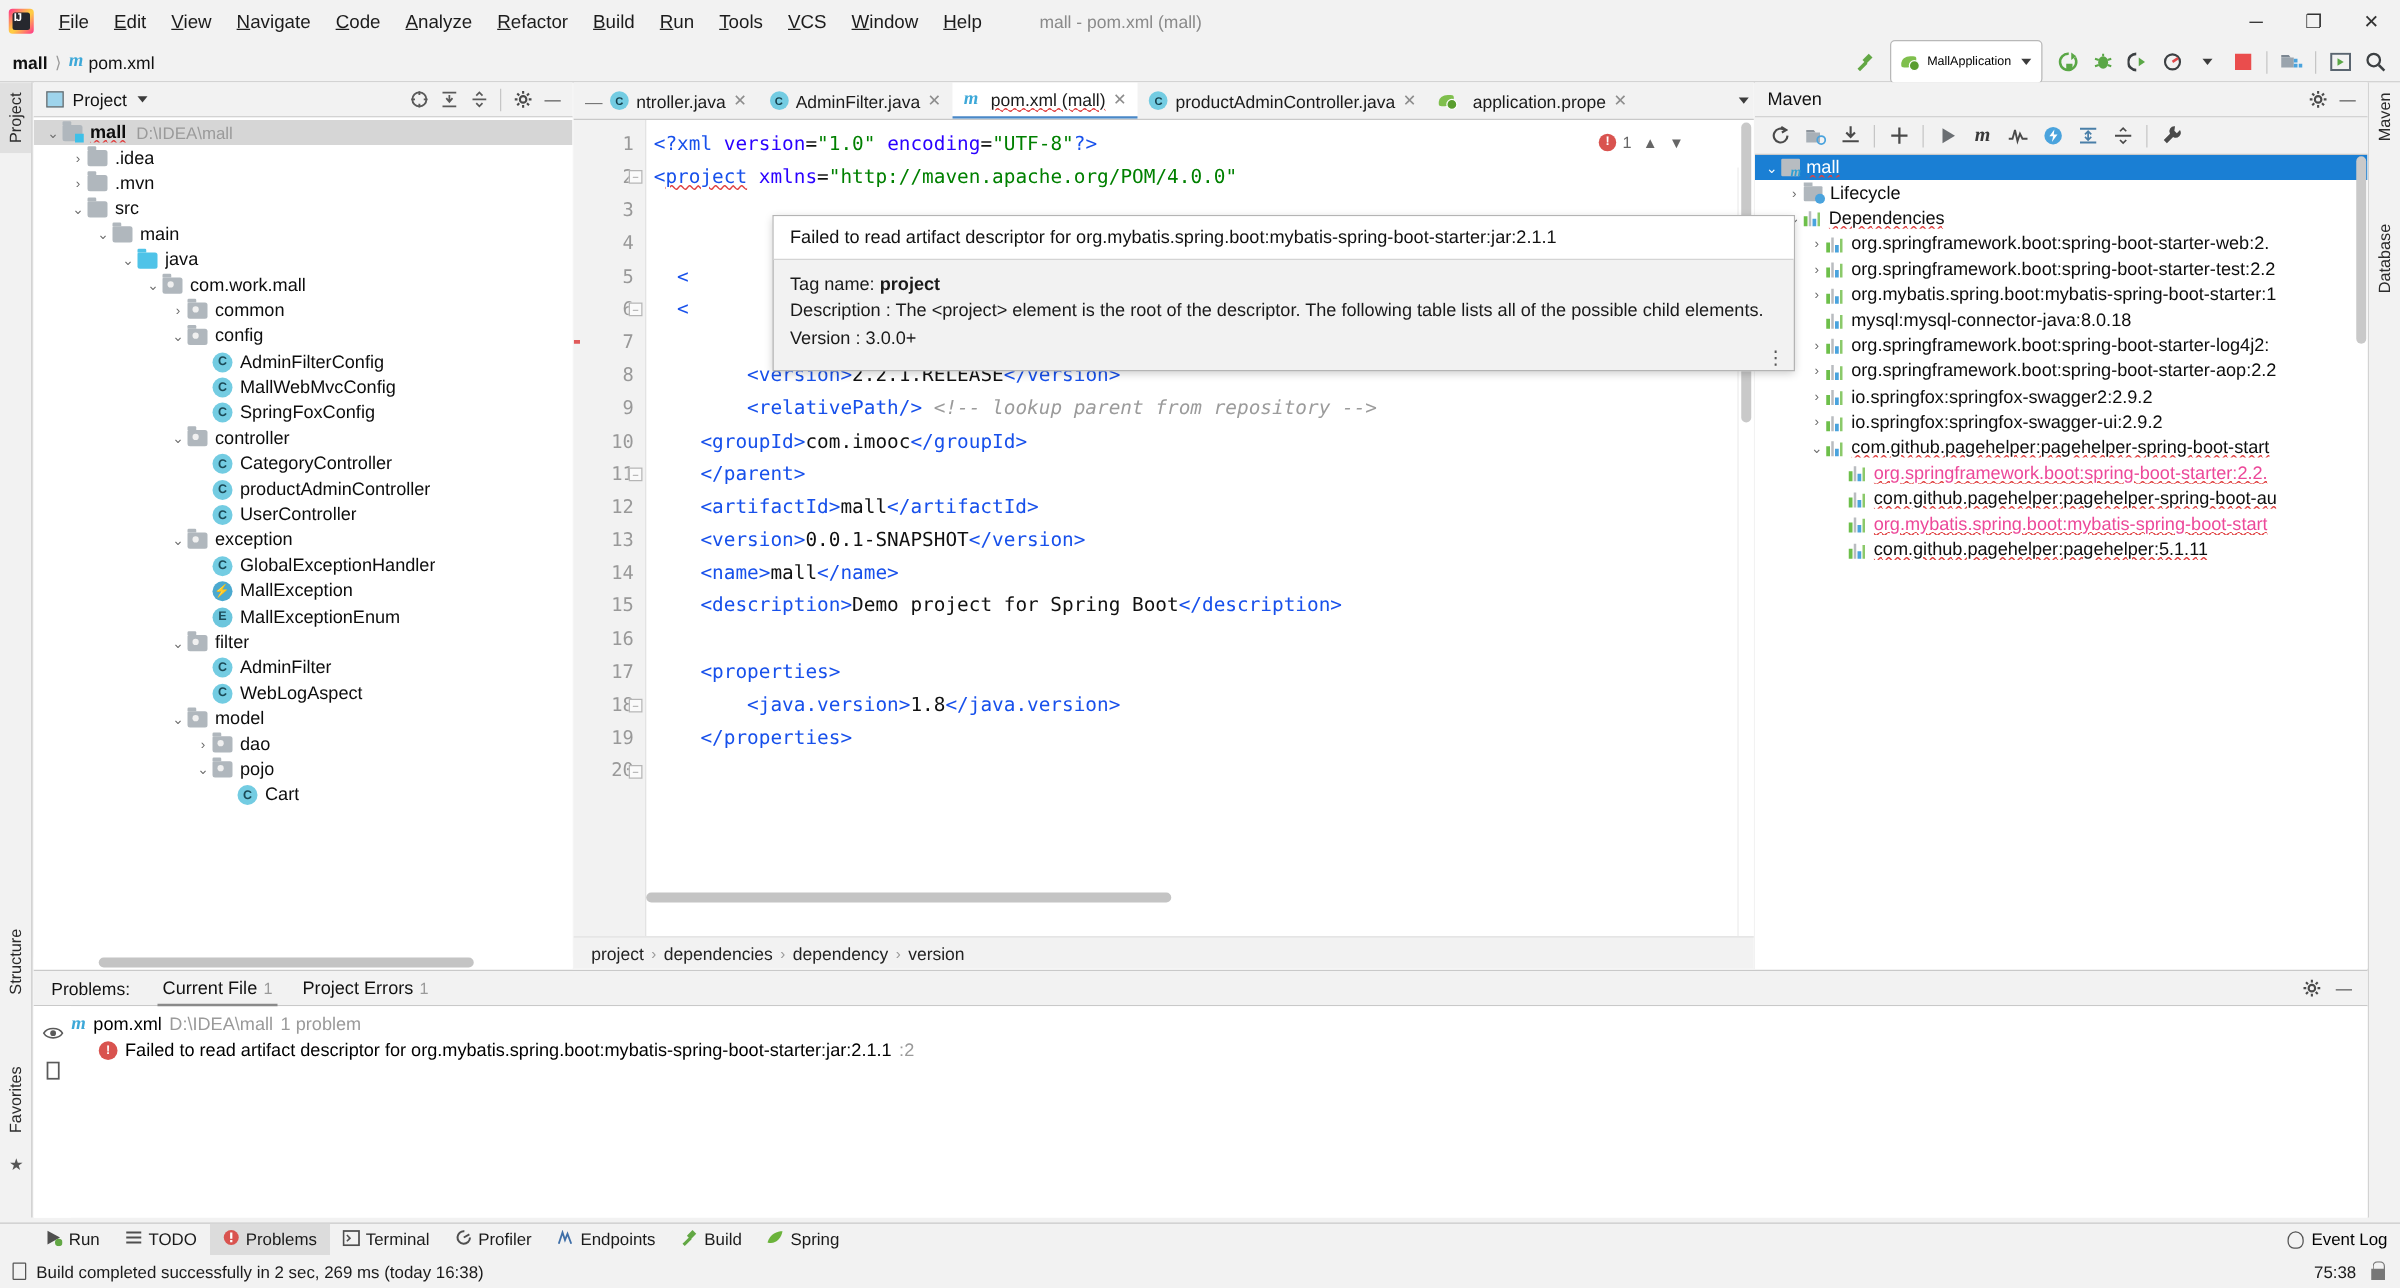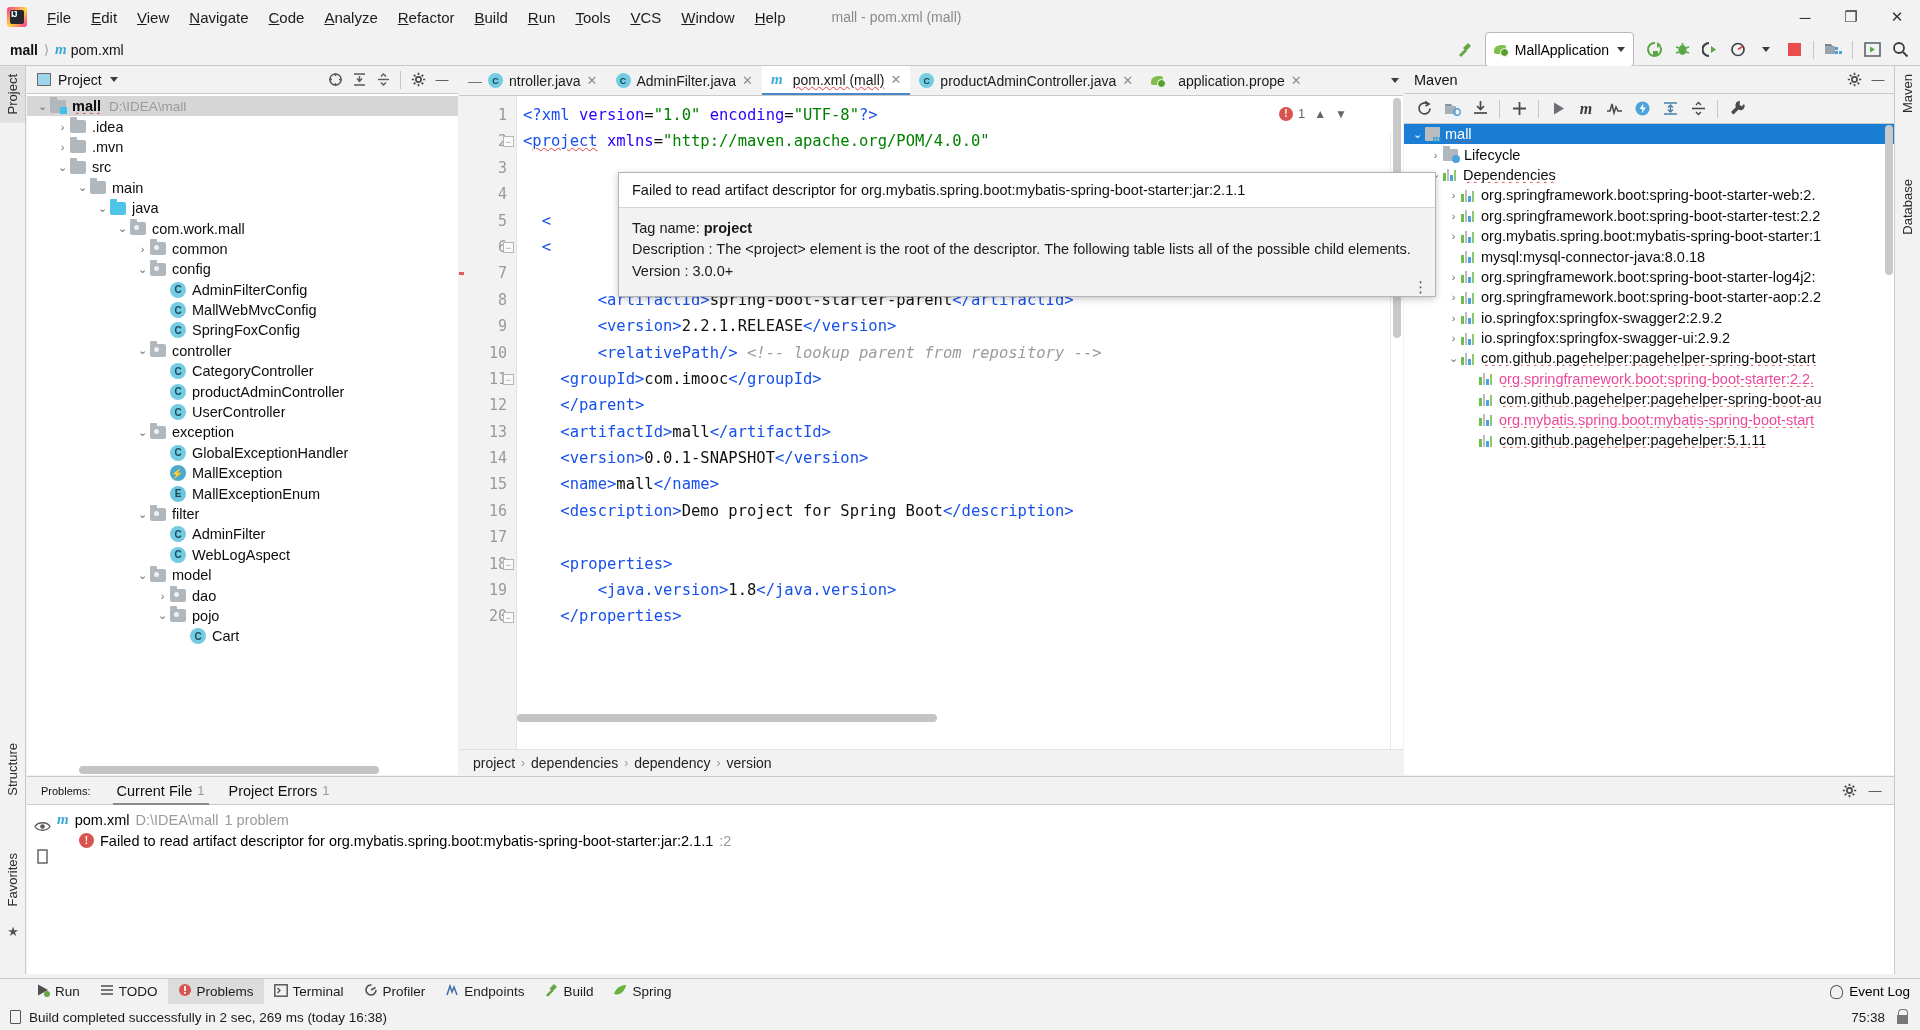--- a/index.html
+++ b/index.html
@@ -64,21 +64,21 @@
     margin-right: 4px; font-family: "Liberation Serif", serif;
   }
   .tb-right { margin-left: auto; display: flex; align-items: center; padding-right: 6px; }
   .tb-ico {
     width: 26px; height: 24px; display: flex; align-items: center; justify-content: center;
     font-size: 14px; color: #4a4a4a; margin: 0 1px;
   }
   .run-config {
     display: flex; align-items: center; height: 35px; padding: 0 8px;
     background: #fff; border: 1px solid #b8b8b8; border-radius: 4px; margin: 0 6px;
-    font-size: 14px; white-space: nowrap;
+    font-size: 10px; white-space: nowrap;
   }
   .spring-leaf {
     width: 15px; height: 13px; margin-right: 6px; position: relative; flex: none;
   }
   .spring-leaf::before {
     content: ""; position: absolute; left: 0; top: 2px; width: 12px; height: 9px;
     background: #7fbf4d; border-radius: 60% 20% 60% 20%;
   }
   .spring-leaf::after {
     content: ""; position: absolute; right: 0; bottom: -1px; width: 7px; height: 7px;
@@ -341,21 +341,21 @@
   
   .problems {
     position: absolute; left: 27px; top: 776px; width: 1867px; height: 198px;
     background: #fff; display: flex; flex-direction: column;
     border-top: 1px solid #c9c9c9;
   }
   .pr-head {
     height: 28px; background: #f2f2f2; display: flex; align-items: center;
     border-bottom: 1px solid #c9c9c9; flex: none;
   }
-  .pr-label { font-size: 11px; padding: 0 14px 0 14px; color: #111; }
+  .pr-label { font-size: 14px; padding: 0 14px 0 14px; color: #111; }
   .pr-tab {
     font-size: 14.5px; padding: 0 12px; height: 28px; display: flex; align-items: center;
     color: #111; position: relative; gap: 5px;
   }
   .pr-tab.active::after {
     content: ""; position: absolute; left: 8px; right: 8px; bottom: 0; height: 2px; background: #8a8a8a;
   }
   .pr-cnt { color: #9a9a9a; font-size: 13px; }
   .pr-head-ico {
     width: 26px; height: 26px; display: flex; align-items: center; justify-content: center;
@@ -812,21 +812,20 @@
           <div class="fold" style="top: 515.6px;">−</div>
         </div>
       <div class="code" id="codelines">
           <div class="cl"><span class="tg">&lt;?xml</span> <span class="at">version</span><span class="txt">=</span><span class="av">"1.0"</span> <span class="at">encoding</span><span class="txt">=</span><span class="av">"UTF-8"</span><span class="tg">?&gt;</span></div>
           <div class="cl"><span class="tg">&lt;<span class="err-squig">project</span></span> <span class="at">xmlns</span><span class="txt">=</span><span class="av">"http://maven.apache.org/POM/4.0.0"</span></div>
           <div class="cl">&nbsp;</div>
           <div class="cl">&nbsp;</div>
           <div class="cl">  <span class="tg">&lt;</span></div>
           <div class="cl">  <span class="tg">&lt;</span></div>
           <div class="cl">&nbsp;</div>
-          <div class="cl">        <span class="tg">&lt;artifactId&gt;</span><span class="txt">spring-boot-starter-parent</span><span class="tg">&lt;/artifactId&gt;</span></div>
           <div class="cl">        <span class="tg">&lt;version&gt;</span><span class="txt">2.2.1.RELEASE</span><span class="tg">&lt;/version&gt;</span></div>
           <div class="cl">        <span class="tg">&lt;relativePath/&gt;</span> <span class="cm">&lt;!-- lookup parent from repository --&gt;</span></div>
           <div class="cl">    <span class="tg">&lt;groupId&gt;</span><span class="txt">com.imooc</span><span class="tg">&lt;/groupId&gt;</span></div>
           <div class="cl">    <span class="tg">&lt;/parent&gt;</span></div>
           <div class="cl">    <span class="tg">&lt;artifactId&gt;</span><span class="txt">mall</span><span class="tg">&lt;/artifactId&gt;</span></div>
           <div class="cl">    <span class="tg">&lt;version&gt;</span><span class="txt">0.0.1-SNAPSHOT</span><span class="tg">&lt;/version&gt;</span></div>
           <div class="cl">    <span class="tg">&lt;name&gt;</span><span class="txt">mall</span><span class="tg">&lt;/name&gt;</span></div>
           <div class="cl">    <span class="tg">&lt;description&gt;</span><span class="txt">Demo project for Spring Boot</span><span class="tg">&lt;/description&gt;</span></div>
           <div class="cl">&nbsp;</div>
           <div class="cl">    <span class="tg">&lt;properties&gt;</span></div>

